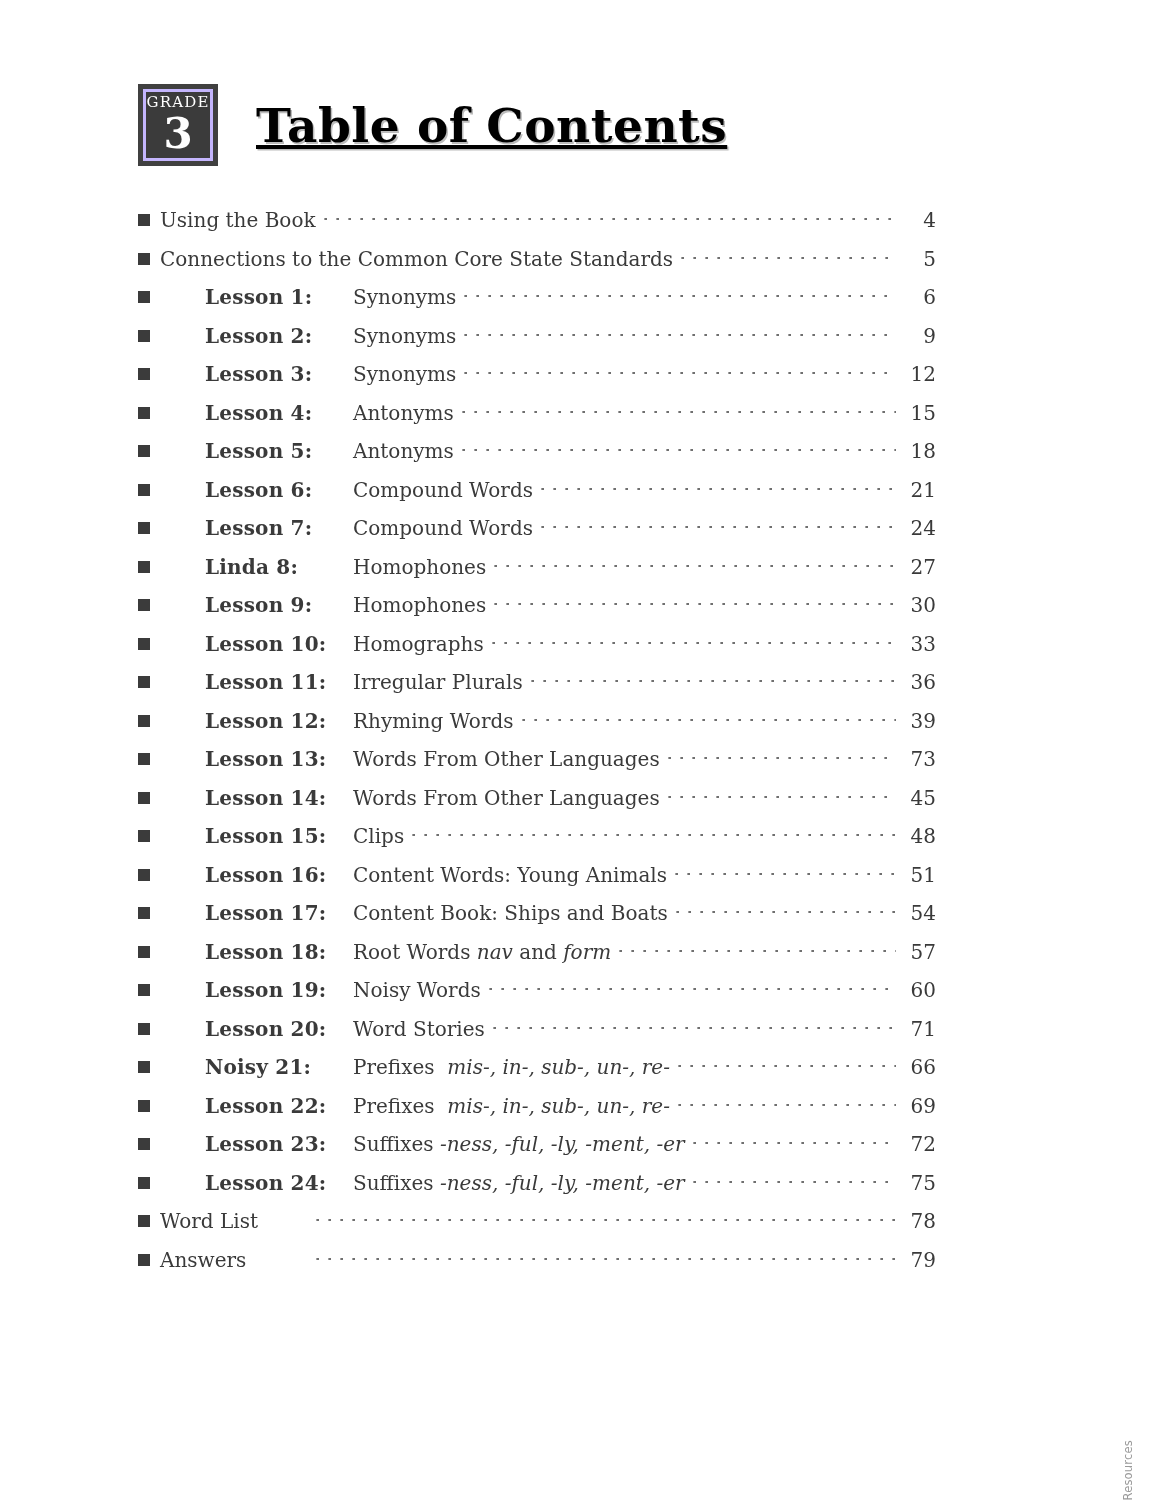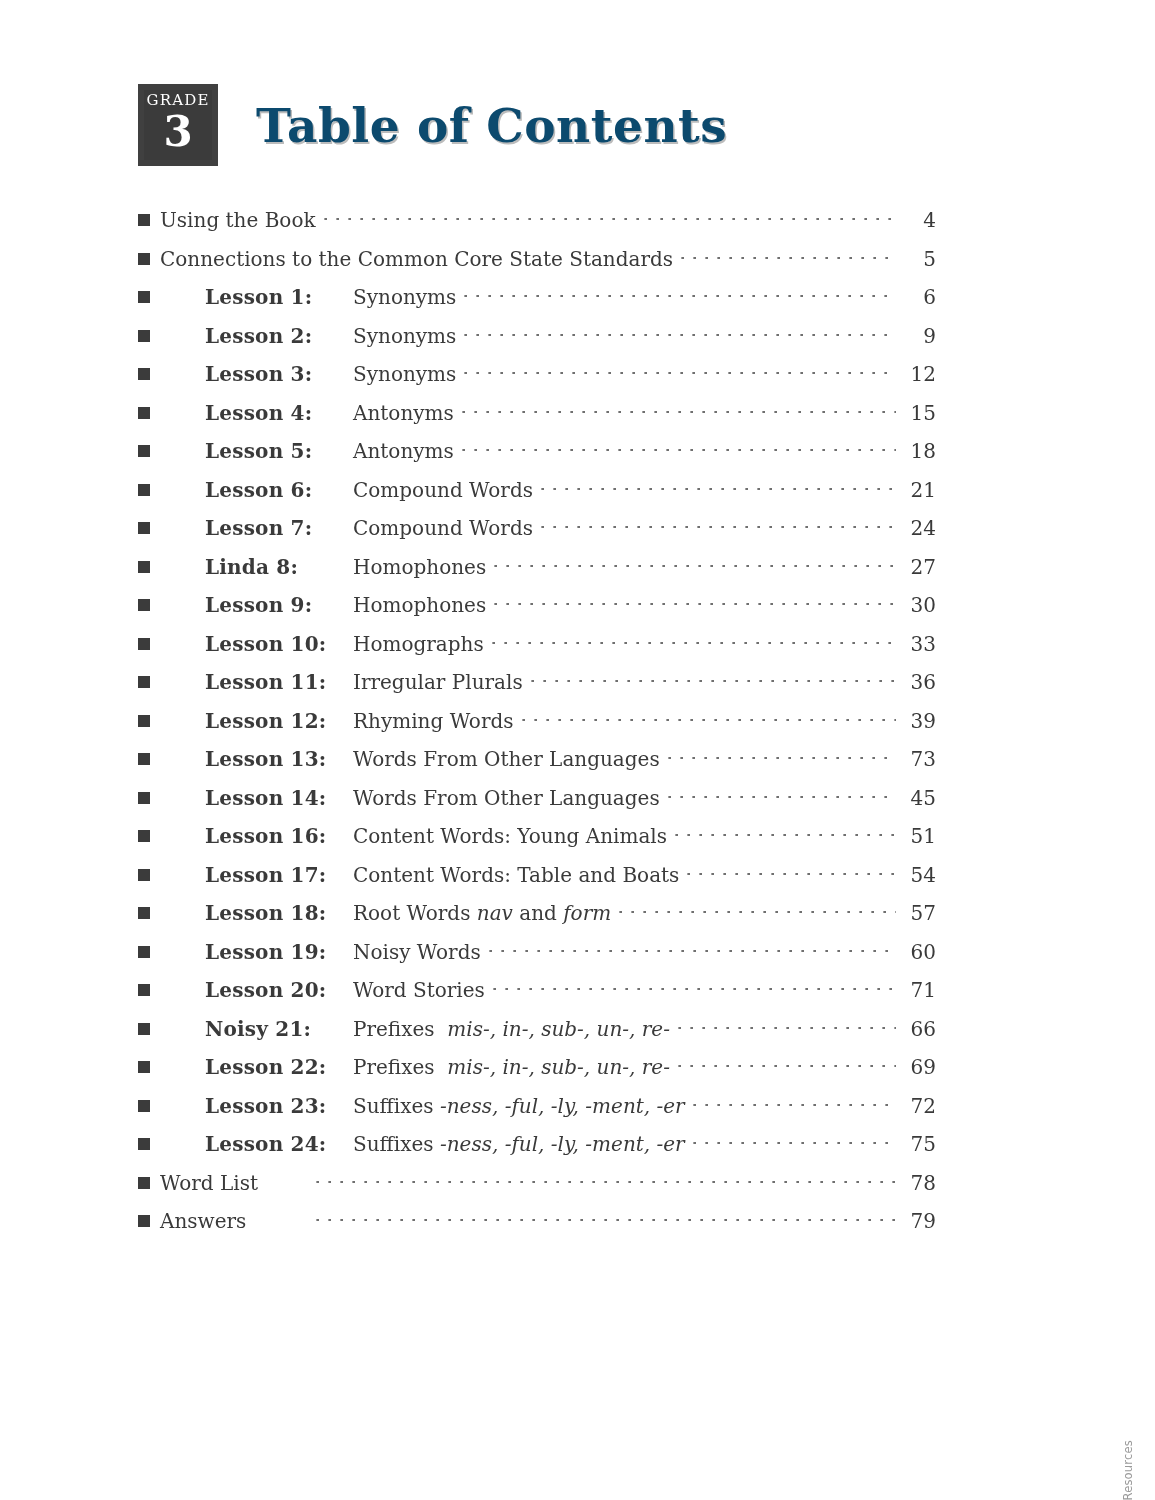--- a/index.html
+++ b/index.html
@@ -20,22 +20,22 @@
   .header {
     position: absolute;
     left: 138px;
     top: 84px;
     display: flex;
     align-items: center;
   }
   .grade-badge {
     width: 80px;
     height: 82px;
-    border: 3px solid #404040;
-    background: #404040;
+    border: 5px solid #404040;
+    background: #c4b5fd;
     box-sizing: border-box;
     padding: 3px;
     display: flex;
     flex-direction: column;
     align-items: stretch;
     justify-content: flex-start;
   }
   .grade-badge-inner {
     flex: 1;
     background: #3b3b3b;
@@ -60,23 +60,24 @@
     font-size: 42px;
     line-height: 46px;
     margin-top: -2px;
   }
   .toc-title {
     margin-left: 38px;
     font-family: "DejaVu Serif", "Liberation Serif", serif;
     font-weight: bold;
     font-size: 47px;
     letter-spacing: 0.5px;
-    color: #0c4a6e;
+    color: #000000;
     text-shadow: 1.5px 1.5px 0 #bcbcbc;
     white-space: nowrap;
+    text-decoration: underline;
   }
 
   
   .toc {
     position: absolute;
     left: 138px;
     top: 208px;
     width: 798px;
   }
   .toc-row {
@@ -272,29 +273,36 @@
     </div>
     <div class="toc-row row-split">
       <span class="bullet"></span>
       <span class="label bold">Lesson 14:</span>
       <span class="topic">Words From Other Languages</span>
       <span class="leader"></span>
       <span class="pagenum">45</span>
     </div>
     <div class="toc-row row-split">
       <span class="bullet"></span>
+      <span class="label bold">Lesson 15:</span>
+      <span class="topic">Clips</span>
+      <span class="leader"></span>
+      <span class="pagenum">48</span>
+    </div>
+    <div class="toc-row row-split">
+      <span class="bullet"></span>
       <span class="label bold">Lesson 16:</span>
       <span class="topic">Content Words: Young Animals</span>
       <span class="leader"></span>
       <span class="pagenum">51</span>
     </div>
     <div class="toc-row row-split">
       <span class="bullet"></span>
       <span class="label bold">Lesson 17:</span>
-      <span class="topic">Content Words: Table and Boats</span>
+      <span class="topic">Content Book: Ships and Boats</span>
       <span class="leader"></span>
       <span class="pagenum">54</span>
     </div>
     <div class="toc-row row-split">
       <span class="bullet"></span>
       <span class="label bold">Lesson 18:</span>
       <span class="topic"><span class="gap-pre">Root Words </span><em class="gap-pre">nav</em><span class="gap-pre"> and </span><em class="gap-pre">form</em></span>
       <span class="leader"></span>
       <span class="pagenum">57</span>
     </div>

